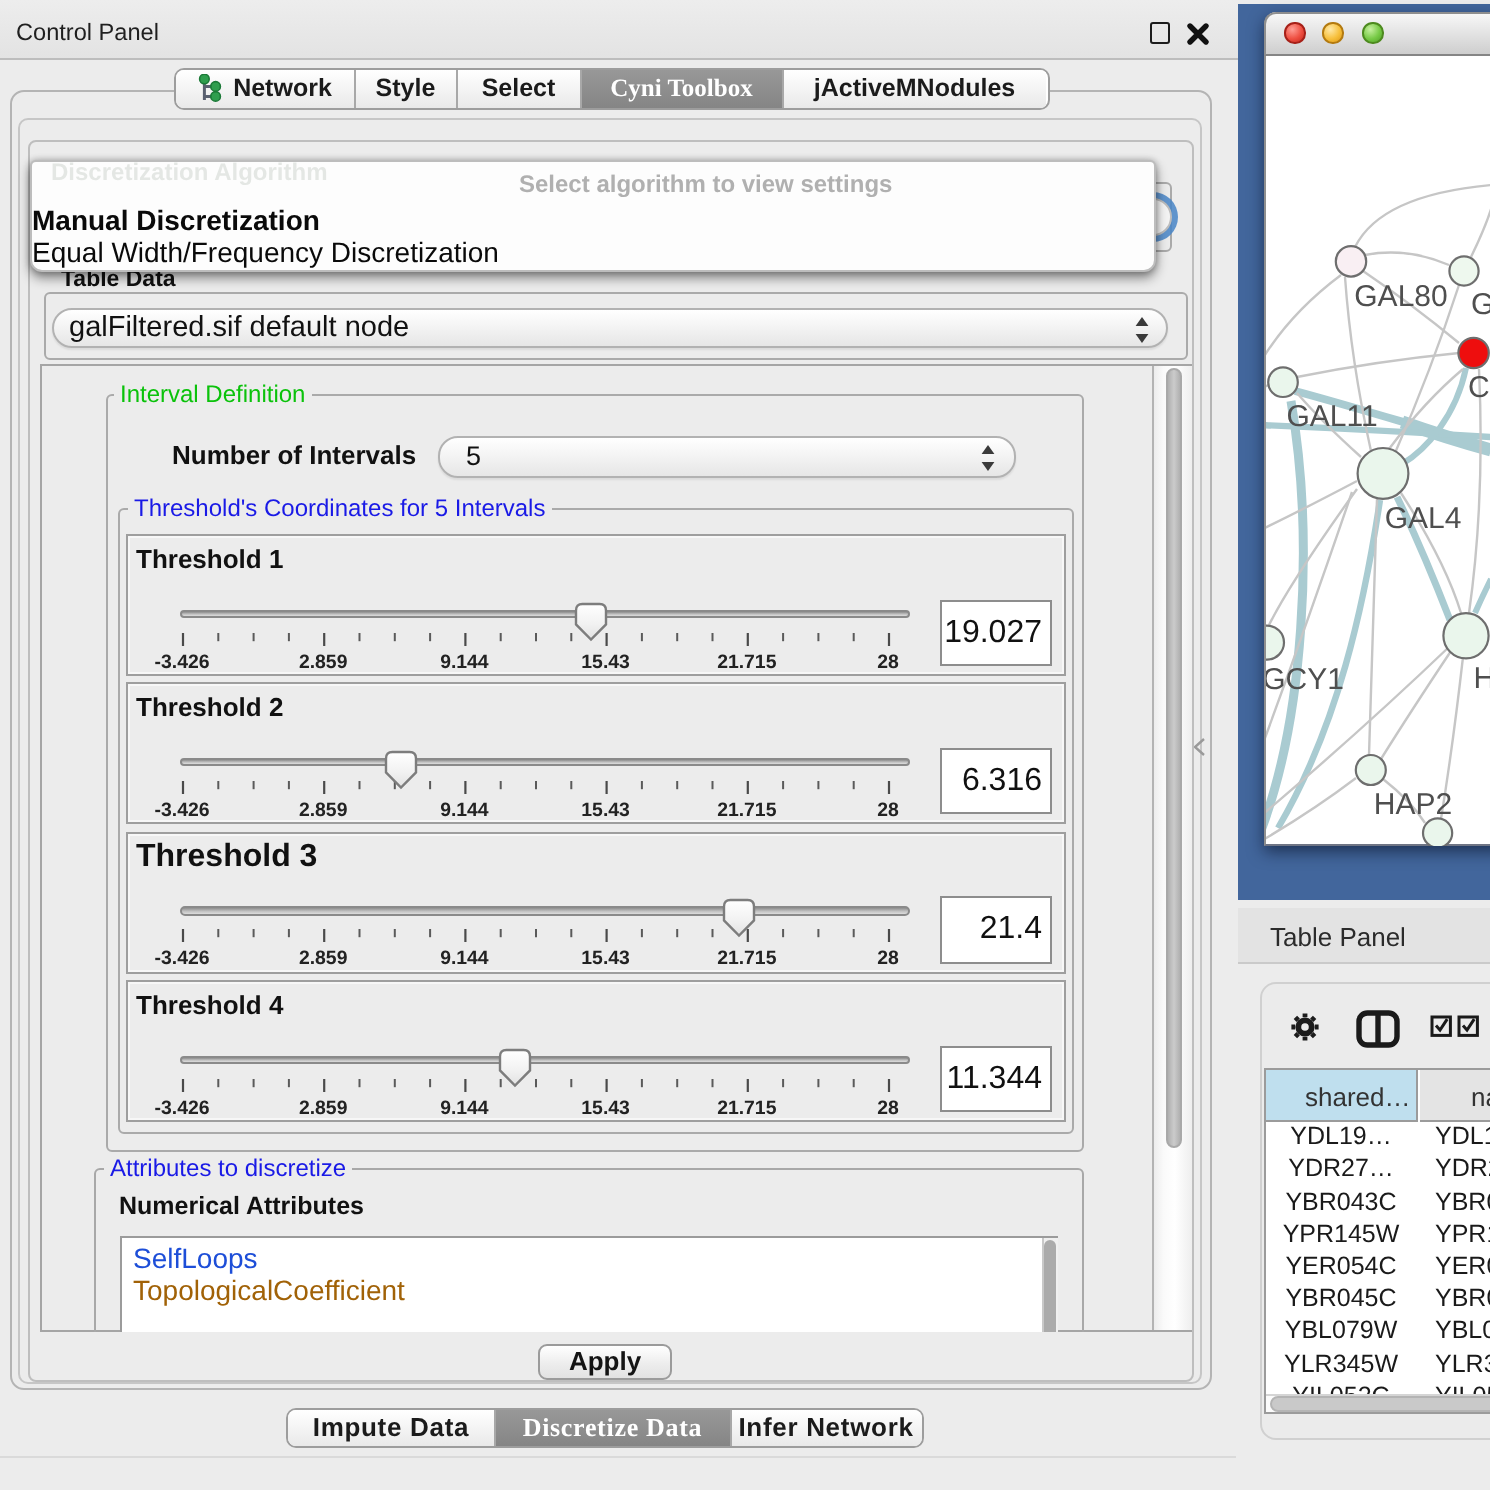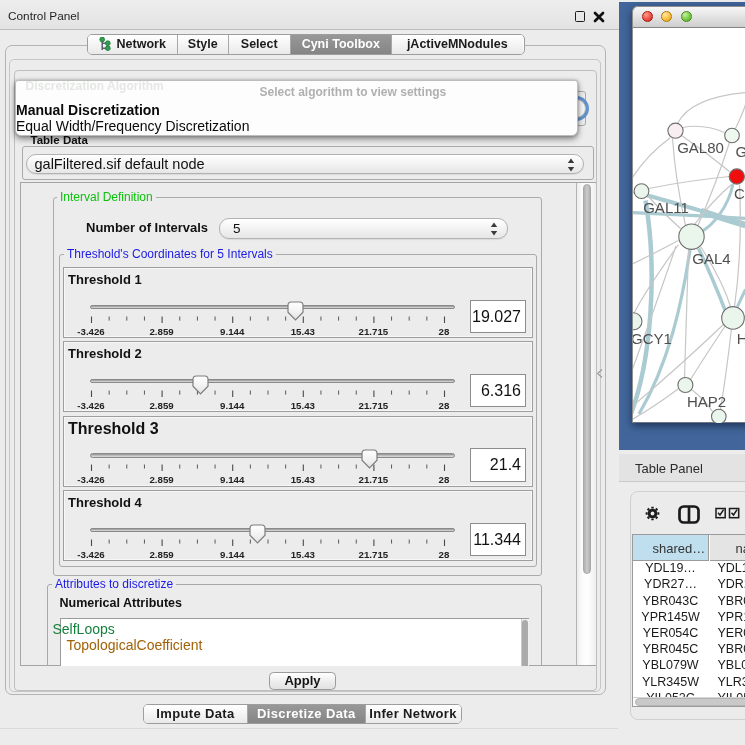--- a/index.html
+++ b/index.html
@@ -9,21 +9,21 @@
 .lbl{position:absolute;white-space:nowrap;}
 .combo{position:absolute;border:1px solid #b2b2b2;border-radius:10px;
  background:linear-gradient(#ffffff,#f4f4f4 45%,#e6e6e6);
  box-shadow:0 1px 1px rgba(0,0,0,0.08);}
 .combo .ct{position:absolute;left:8px;top:50%;transform:translateY(-50%);color:#111;}
 .grp{position:absolute;border:1px solid #aaaaaa;border-radius:3px;}
 .gtit{position:absolute;background:#ececec;padding:0 3px;white-space:nowrap;transform:translateY(-50%);}
 .tseg{position:absolute;display:flex;border:1px solid #9d9d9d;border-radius:5px;overflow:hidden;background:#fff;}
 .tseg .seg{flex:none;display:flex;align-items:center;justify-content:center;
  background:linear-gradient(#ffffff,#f3f3f3 55%,#e9e9e9);color:#1b1b1b;font-weight:bold;font-size:12.5px;}
-.tseg .seg.sel{background:linear-gradient(#989898,#858585);color:#fff;}
+.tseg .seg.sel{background:linear-gradient(#989898,#858585);color:#fff;font-family:Liberation Serif, serif;}
 .tseg .seg+.seg{border-left:1px solid #a8a8a8;}
 .tickl{position:absolute;transform:translateX(-50%);font-size:9.7px;font-weight:bold;color:#222;white-space:nowrap;}
 </style></head><body>
 <div id="root">
 
 <div class="abs" style="left:0;top:0;width:620px;height:29.5px;background:linear-gradient(#ededed,#e3e3e3);border-bottom:1px solid #bdbdbd;"></div>
 <div class="lbl" style="left:8px;top:9px;font-size:11.8px;color:#1f1f1f;">Control Panel</div>
 <div class="abs" style="left:574.5px;top:11px;width:10.5px;height:10.5px;border:1.6px solid #1c1c1c;border-radius:1.5px;"></div>
 <svg class="abs" style="left:593px;top:10.5px;" width="12" height="12" viewBox="0 0 12 12">
  <path d="M2,2 L10,10 M10,2 L2,10" stroke="#111" stroke-width="2.7" stroke-linecap="round"></path>
@@ -247,21 +247,21 @@
           <stop offset="1" stop-color="#e2e2e2"></stop>
         </linearGradient>
       </defs>
 <path d="M1,4.2 Q1,1 4.2,1 L12.8,1 Q16,1 16,4.2 L16,11.2 L8.5,18.8 L1,11.2 Z" fill="url(#thg4)" stroke="#7d7d7d" stroke-width="1.2"></path>
     </svg>
 <div class="abs" style="left:469.5px;top:522.8px;width:56.5px;height:33.5px;background:#fff;border:1.4px solid #8d8d8d;"></div>
 <div class="lbl" style="left:469.5px;top:522.8px;width:51.5px;height:33.5px;display:flex;align-items:center;justify-content:flex-end;font-size:16px;color:#111;">11.344</div>
 <div class="abs" style="left:20.5px;top:576.5px;width:555px;height:89px;overflow:hidden;">
  <div class="abs" style="left:26px;top:7.5px;width:495.5px;height:100px;border:1px solid #a8a8a8;border-radius:3px;"></div>
  <div class="abs" style="left:39.5px;top:41px;width:469px;height:60px;background:#fff;border:1px solid #9b9b9b;"></div>
- <div class="lbl" style="left:32px;top:44px;font-size:14px;color:#15803d;">SelfLoops</div>
+ <div class="lbl" style="left:46px;top:44px;font-size:14px;color:#1d4ed8;">SelfLoops</div>
  <div class="lbl" style="left:46px;top:60.5px;font-size:14px;color:#a16207;">TopologicalCoefficient</div>
  <div class="abs" style="left:500px;top:42px;width:8px;height:58px;background:#f0f0f0;border-left:1px solid #c9c9c9;"></div>
  <div class="abs" style="left:501px;top:43px;width:6.5px;height:58px;border-radius:3px;background:#ababab;"></div>
 </div>
 <div class="gtit" style="left:52px;top:584px;font-size:12px;color:#1a1ae6;">Attributes to discretize</div>
 <div class="lbl" style="left:59.5px;top:596px;font-size:12.5px;font-weight:bold;color:#111;">Numerical Attributes</div>
 
 <div class="abs" style="left:269px;top:672px;width:67px;height:17.5px;border:1px solid #9b9b9b;border-radius:4.5px;background:linear-gradient(#ffffff,#ededed 55%,#e2e2e2);display:flex;align-items:center;justify-content:center;font-size:13px;font-weight:bold;color:#141414;">Apply</div>
 
 <div class="tseg" style="left:143px;top:704px;width:318.5px;height:19.5px;border-radius:5px;">

